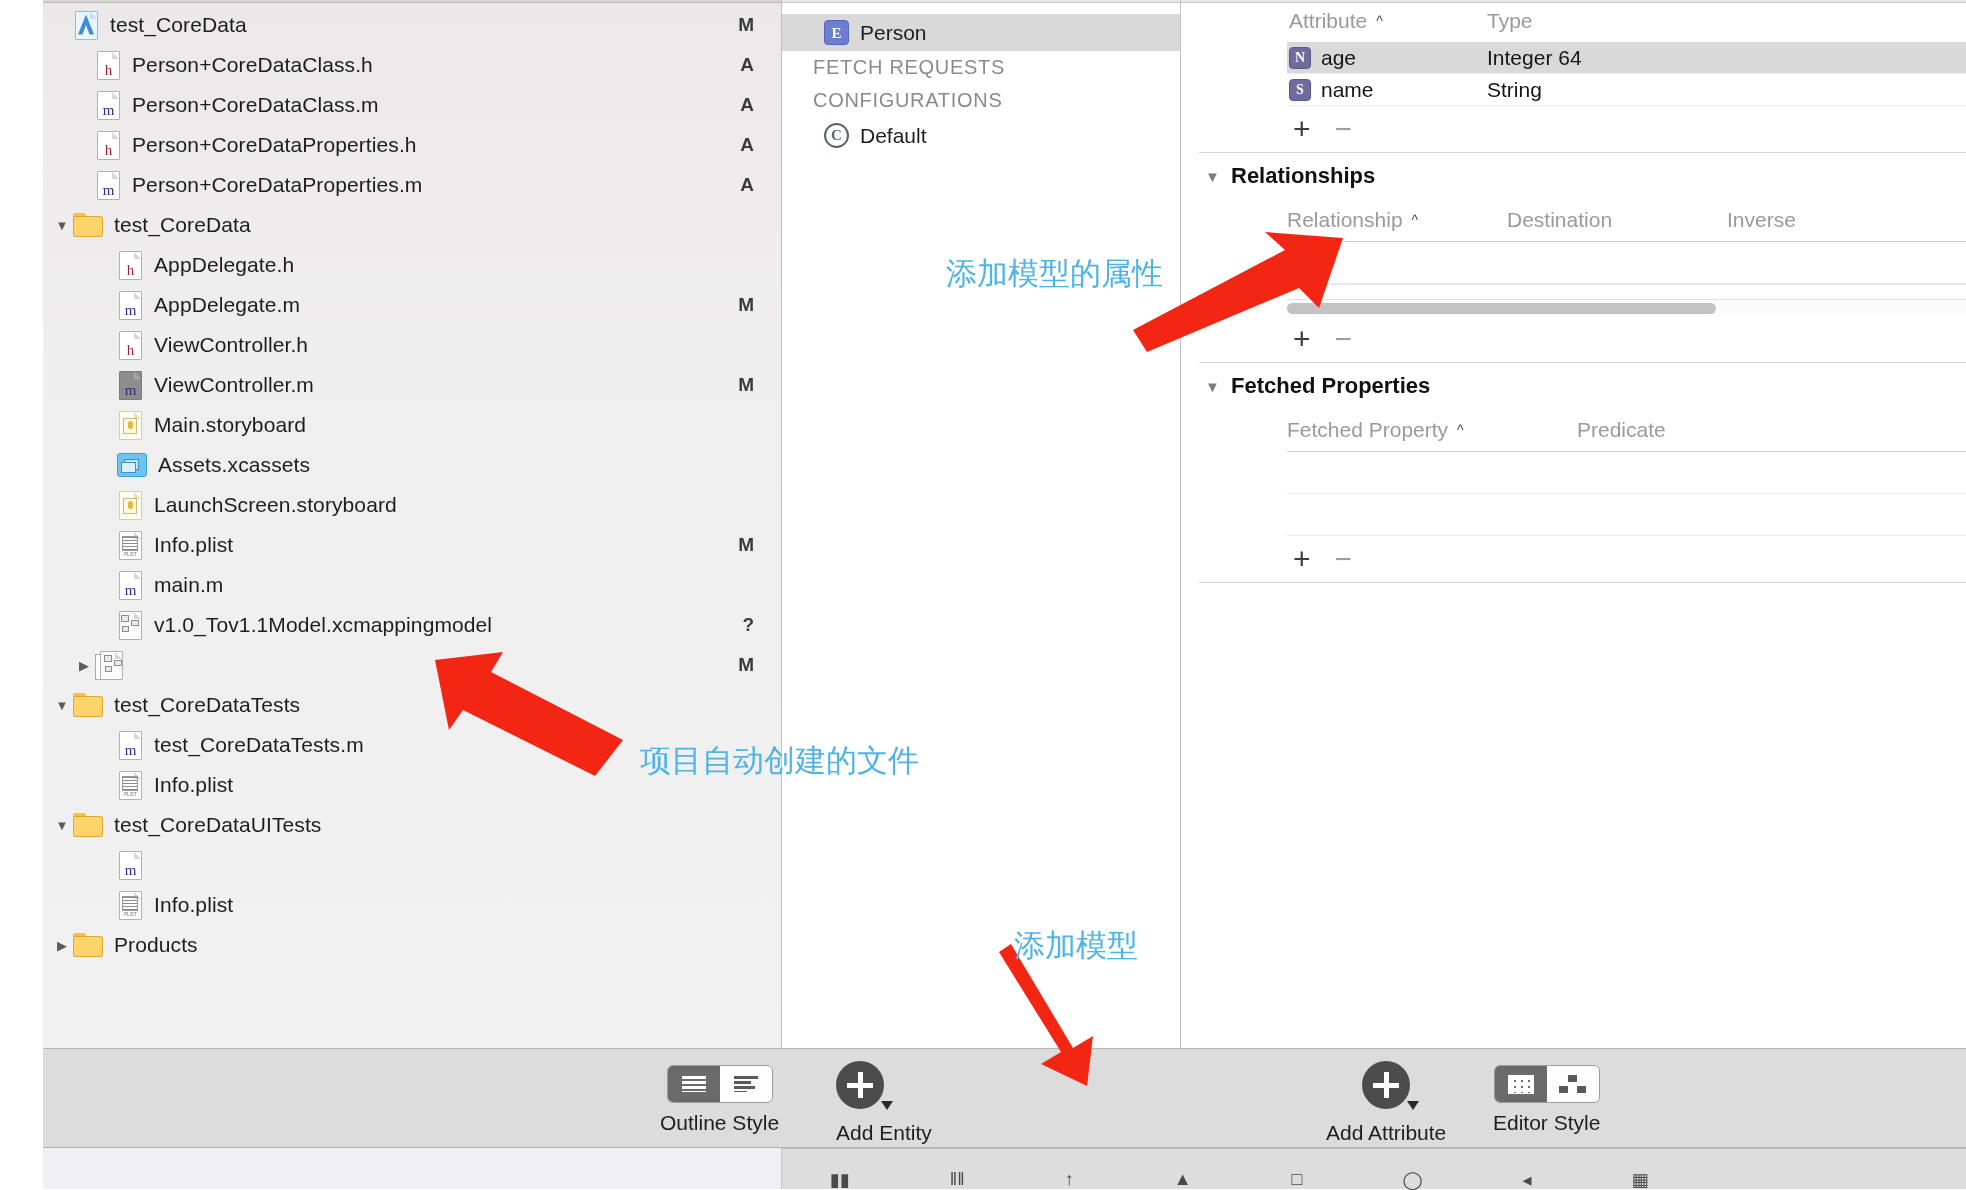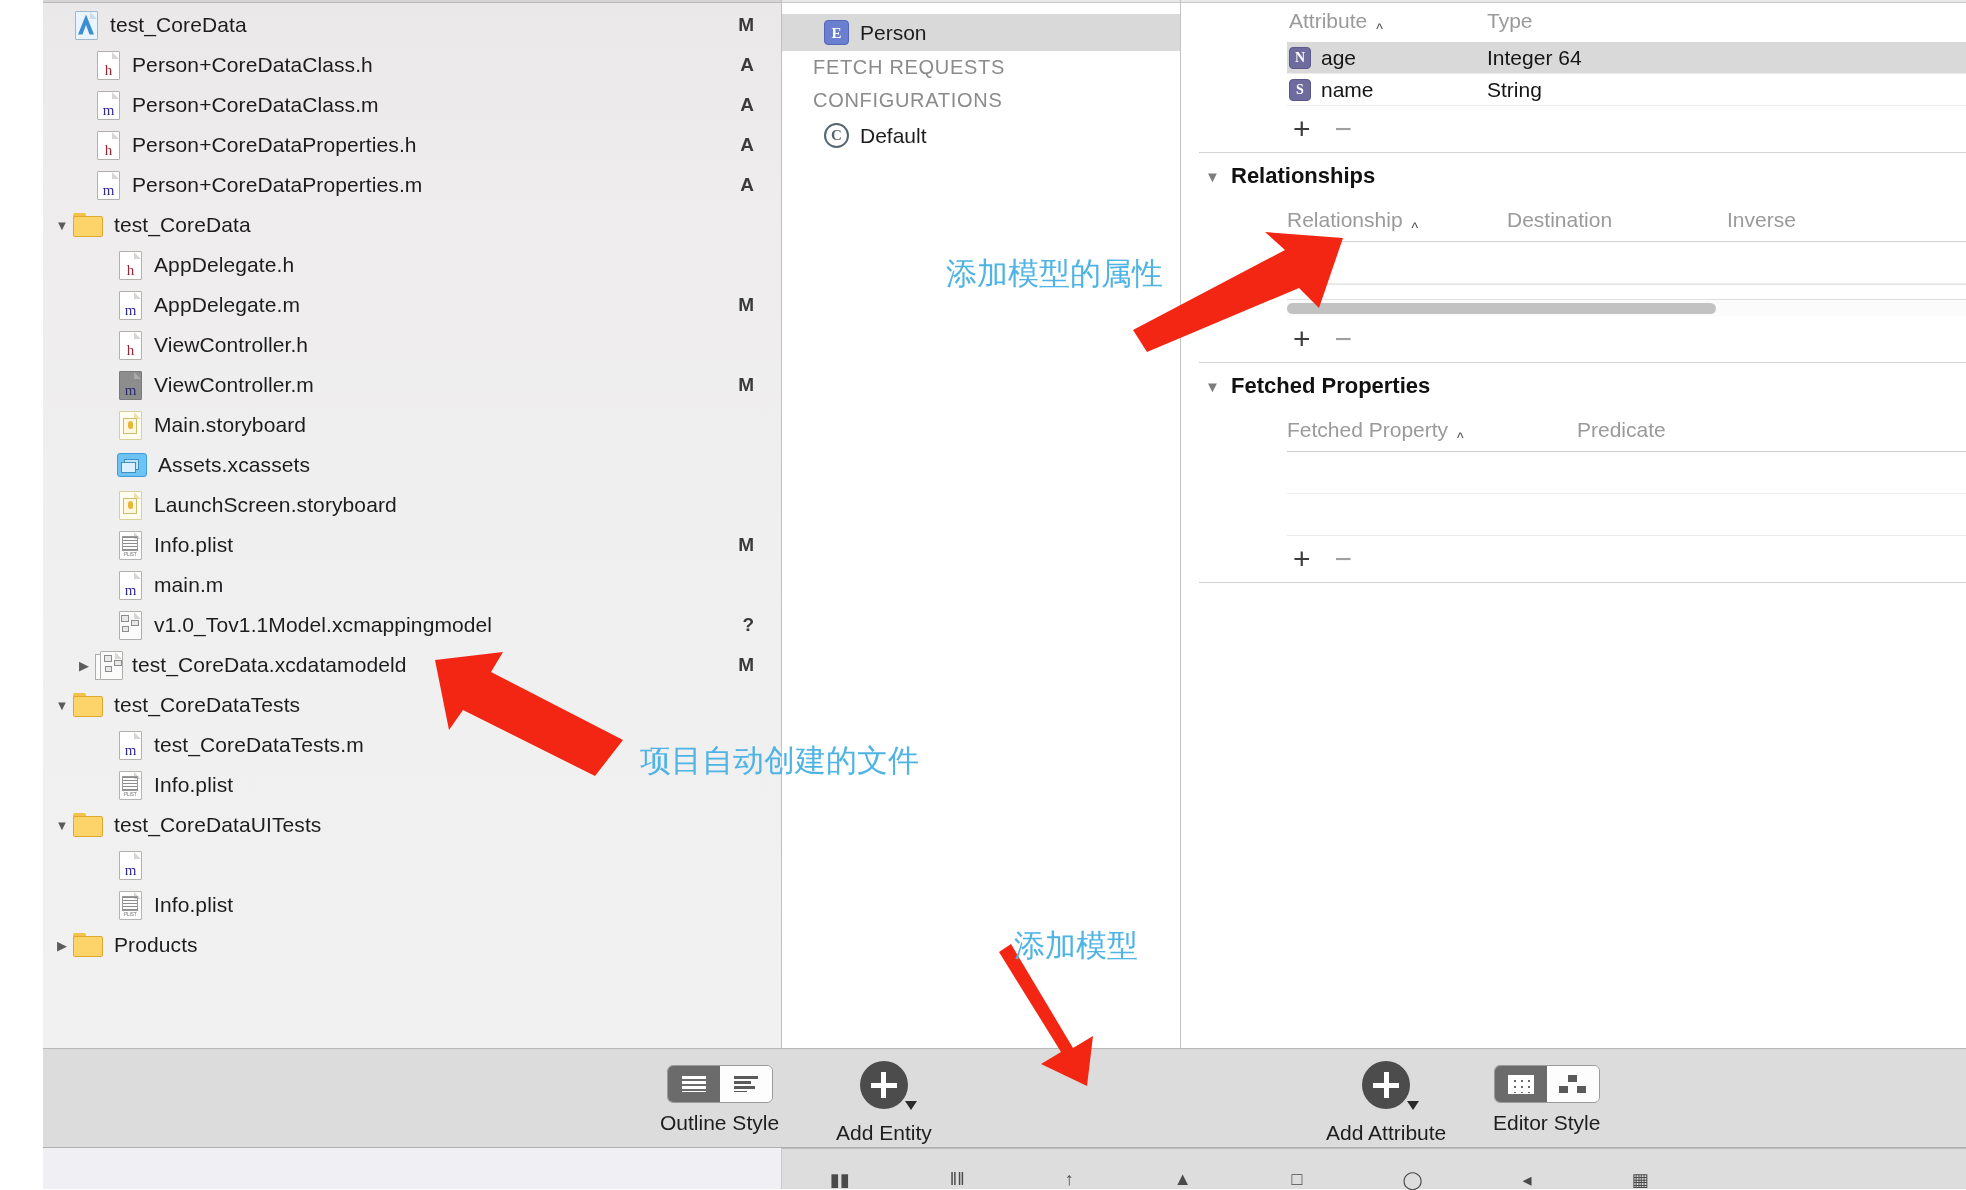--- a/index.html
+++ b/index.html
@@ -272,21 +272,21 @@
   .sec-tri::before { content: "\25BC"; }
 
   .tbl { margin-left: 106px; margin-right: 18px; }
   .tbl-header {
     display: flex;
     height: 42px;
     align-items: center;
     font-size: 21px;
     color: #9a9a9a;
   }
-  .th { display: flex; align-items: flex-end; }
+  .th { display: flex; align-items: flex-start; }
   .sort-caret {
     margin-left: 9px;
     font-size: 14px;
     color: #4a4a4a;
     position: relative;
     top: 4px;
   }
   .tbl-row {
     display: flex;
     align-items: center;
@@ -353,21 +353,21 @@
   .bottom-bar {
     position: relative;
     height: 100px;
     background: #dcdcdc;
     border-top: 1px solid #b7b7b7;
     border-bottom: 1px solid #b0b0b0;
     display: flex;
     align-items: center;
   }
   .bb-left { position: absolute; left: 617px; top: 16px; text-align: center; }
-  .bb-mid  { position: absolute; left: 793px; top: 12px; text-align: center; }
+  .bb-mid  { position: absolute; left: 793px; top: 12px; text-align: left; }
   .bb-addattr { position: absolute; left: 1283px; top: 12px; text-align: center; }
   .bb-right { position: absolute; left: 1450px; top: 16px; text-align: center; }
   .bb-label {
     font-size: 21px; color: #1e1e1e; margin-top: 8px;
   }
   .seg {
     display: inline-flex;
     border-radius: 6px;
     overflow: hidden;
     border: 1px solid #9b9b9b;
@@ -621,21 +621,20 @@
             <span class="twisty closed"></span>
             <span class="f-icon ic-model ic-model2">
               <span class="sheet2"></span>
               <span class="sheet"></span>
               <span class="glyph" style="left:9px">
                 <i class="b1"></i>
                 <i class="b2"></i>
                 <i class="b3"></i>
               </span>
             </span>
-            <span class="f-label">test_CoreData.xcdatamodeld</span>
             <span class="f-status">M</span>
           </div>
           <div class="file-row" style="padding-left: 8px;">
             <span class="twisty open"></span>
             <span class="ic-folder">
               <span class="tab"></span>
               <span class="body"></span>
             </span>
             <span class="f-label">test_CoreDataTests</span>
           </div>

